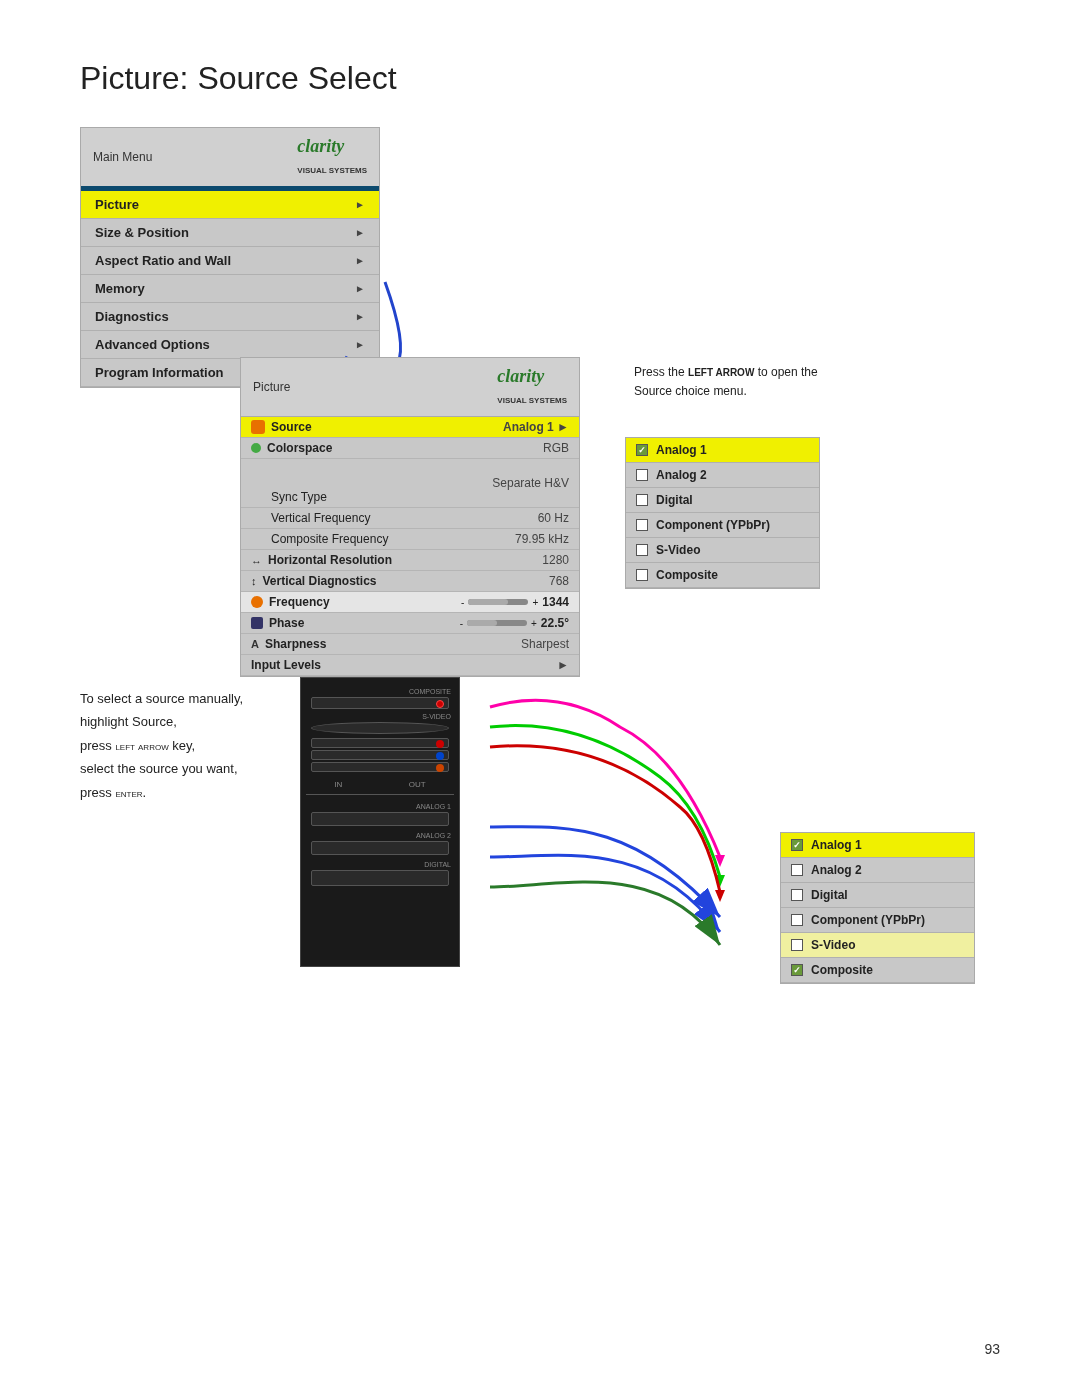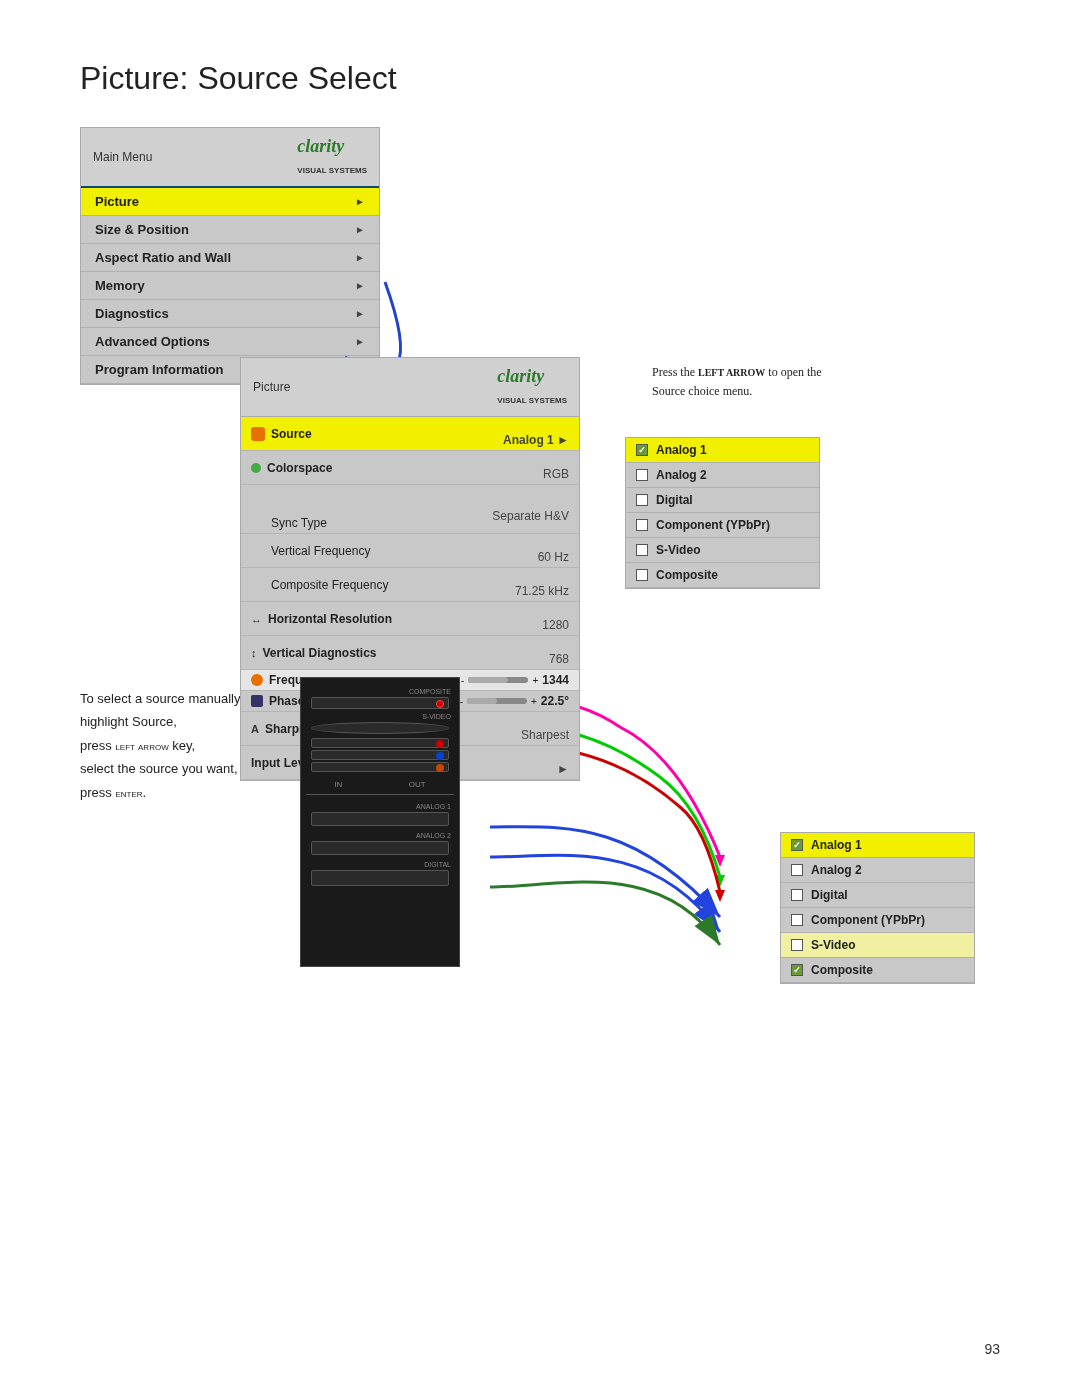--- a/index.html
+++ b/index.html
@@ -27,21 +27,21 @@
       display: inline-block;
       vertical-align: top;
     }
 
     .menu-header {
       background: #d0d0d0;
       padding: 8px 12px;
       display: flex;
       align-items: center;
       justify-content: space-between;
-      border-bottom: 2px solid #0c4a6e;
+      border-bottom: 5px solid #0c4a6e;
     }
 
     .menu-header-text {
       font-size: 12px;
       color: #333;
       font-weight: normal;
     }
 
     .clarity-logo {
       font-size: 18px;
@@ -122,21 +122,20 @@
     .picture-menu-item .item-left {
       display: flex;
       align-items: center;
       gap: 6px;
       font-weight: bold;
     }
 
     .picture-menu-item .item-right {
       font-size: 12px;
       color: #444;
-      margin-top: 13px;
     }
 
     .picture-menu-item.normal {
       background: #c8c8c8;
     }
 
     .picture-menu-item.normal .item-left {
       font-weight: normal;
       padding-left: 20px;
     }
@@ -290,21 +289,21 @@
           <div class="item-left" style="padding-left:20px;">
             <span>Vertical Frequency</span>
           </div>
           <div class="item-right">60 Hz</div>
         </div>
 
         <div class="picture-menu-item normal" style="background:#c8c8c8;">
           <div class="item-left" style="padding-left:20px;">
             <span>Composite Frequency</span>
           </div>
-          <div class="item-right">71.25 kHz</div>
+          <div class="item-right">79.95 kHz</div>
         </div>
 
 
         <div class="picture-menu-item" style="background:#c8c8c8;">
           <div class="item-left">
             <span style="font-size:11px;font-weight:bold;">↔</span>
             <strong>Horizontal Resolution</strong>
           </div>
           <div class="item-right">1280</div>
         </div>
@@ -357,21 +356,21 @@
 
         <div class="picture-menu-item" style="background:#c8c8c8;">
           <div class="item-left">
             <strong>Input Levels</strong>
           </div>
           <div class="item-right">►</div>
         </div>
       </div>
     </div>
 
-    <div style="position:absolute; top:236px; left:572px; font-size:12px; color:#222; line-height:1.6; width:185px;font-family:Liberation Serif, serif;">
+    <div style="position:absolute; top:236px; left:554px; font-size:12px; color:#222; line-height:1.6; width:185px;">
       Press the <span style="font-variant:small-caps; font-size:10px; text-transform:uppercase; font-weight:bold;">left arrow</span> to open the Source choice menu.
     </div>
 
     <div style="position:absolute; top:310px; left:545px; width:195px; background:#c8c8c8; border:1px solid #aaa;">
 
       <div class="source-choice-item highlighted">
         <div class="checkbox checked"></div>
         <span>Analog 1</span>
       </div>
       <div class="source-choice-item" style="background:#c8c8c8;">

